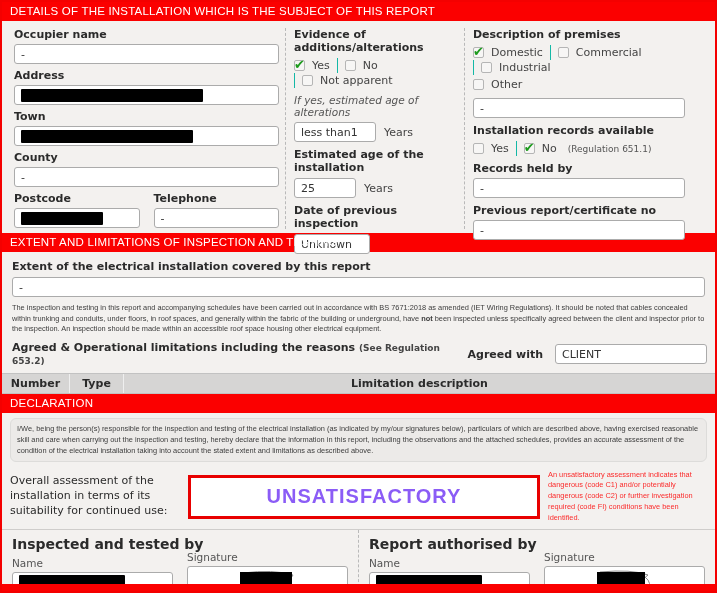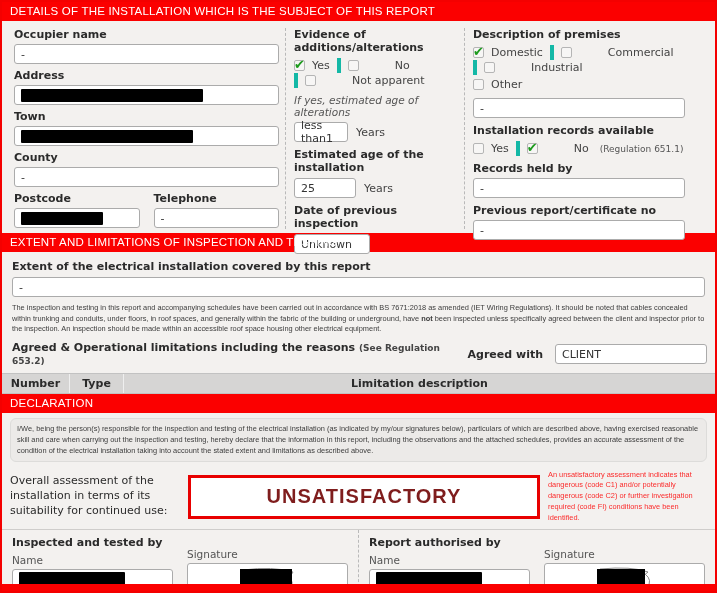--- a/index.html
+++ b/index.html
@@ -24,21 +24,21 @@
   .col1 { width:282px; padding:0 6px; }
   .col2 { width:182px; padding:0 8px; border-left:1px dashed #b9b9b9; }
   .col3 { width:233px; padding:0 8px; border-left:1px dashed #b9b9b9; }
   .fgroup { margin-bottom:5px; }
   .hrow { display:flex; gap:14px; }
   .hrow .fgroup { flex:1; }
 
   
   .cbrow { display:flex; flex-wrap:wrap; align-items:center; margin:4px 0 6px 0; font-size:11px; color:#444; }
   .cb { display:flex; align-items:center; padding:1px 7px 1px 0; }
-  .cb + .cb { border-left:4px solid #14b8a6; padding-left:7px;gap:29px; }
+  .cb + .cb { border-left:1px solid #14b8a6; padding-left:7px; }
   .cb-box { width:11px; height:11px; border:1px solid #b5b5b5; border-radius:2px; background:#f7f6f5;
             margin-right:7px; position:relative; flex:0 0 auto; }
   .cb-box.checked::after { content:"✔"; position:absolute; left:-1px; top:-4px;
             color:#1c9a1c; font-size:13px; font-weight:bold; }
   .cb-label { white-space:nowrap; }
   .cb-wrap .cb-label { white-space:normal; }
   .italic-note { font-size:10.5px; font-style:italic; color:#555; margin:4px 0 4px 0; }
   .inline-input { display:flex; align-items:center; gap:8px; margin-bottom:6px; }
   .unit { font-size:11px; color:#444; }
   .reg-note { font-size:9px; color:#555; font-weight:normal; margin-left:4px; }
@@ -63,30 +63,30 @@
   
   .decl-body { padding:5px 8px; }
   .decl-text { font-family:"Liberation Sans", sans-serif; font-size:7.4px; color:#3c3c3c;
                line-height:1.5; background:#eceae8; border:1px solid #dddcda; border-radius:6px;
                padding:4px 6px; }
 
   .assess-row { display:flex; align-items:center; padding:4px 8px 6px 8px; height:62px; }
   .assess-label { width:178px; font-size:11px; color:#2b2b2b; line-height:1.35; }
   .unsat-box { width:352px; height:44px; background:#ffffff; border:3px solid #e80000;
                display:flex; align-items:center; justify-content:center; }
-  .unsat-text { color:#7f1d1d; font-size:20px; font-weight:bold; font-family:"Liberation Sans", sans-serif;
+  .unsat-text { color:#8b5cf6; font-size:20px; font-weight:bold; font-family:"Liberation Sans", sans-serif;
                 letter-spacing:1px; }
   .assess-note { flex:1; margin-left:8px; font-family:"Liberation Sans", sans-serif; font-size:7.4px;
                  color:#fb2b2b; line-height:1.45; }
 
   
   .sig-row { display:flex; border-top:1px solid #cfcdcb; height:112px; }
   .sig-half { flex:1; padding:6px 10px; }
   .sig-half + .sig-half { border-left:1px dashed #b9b9b9; }
-  .sig-title { font-size:11px; font-weight:bold; color:#2b2b2b; margin-bottom:3px; }
+  .sig-title { font-size:14px; font-weight:bold; color:#2b2b2b; margin-bottom:3px; }
   .sig-grid { display:flex; gap:14px; }
   .sig-col { flex:1; }
   .slabel { font-size:10.5px; color:#555; margin:2px 0 3px 0; }
   .sig-box { background:#fff; border:1px solid #ababab; border-radius:3px; height:32px;
              position:relative; overflow:hidden; }
   .sig-box svg { position:absolute; left:0; top:0; }
   .footer-bar { position:absolute; left:0; right:0; bottom:0; height:7px; background:#fb0000; }
 </style>
 </head>
 <body>
@@ -148,21 +148,21 @@
           <span class="cb-box"></span>
           <span class="cb-label">No</span>
         </span>
         <span class="cb">
           <span class="cb-box"></span>
           <span class="cb-label">Not apparent</span>
         </span>
       </div>
       <div class="italic-note">If yes, estimated age of alterations</div>
       <div class="inline-input">
-        <div class="input" style="width:54px">
+        <div class="input" style="width:82px">
             <span>less than1</span>
           </div>
         <span class="unit">Years</span>
       </div>
       <div class="flabel">Estimated age of the installation</div>
       <div class="inline-input" style="margin-top:4px">
         <div class="input" style="width:62px">
             <span>25</span>
           </div>
         <span class="unit">Years</span>

